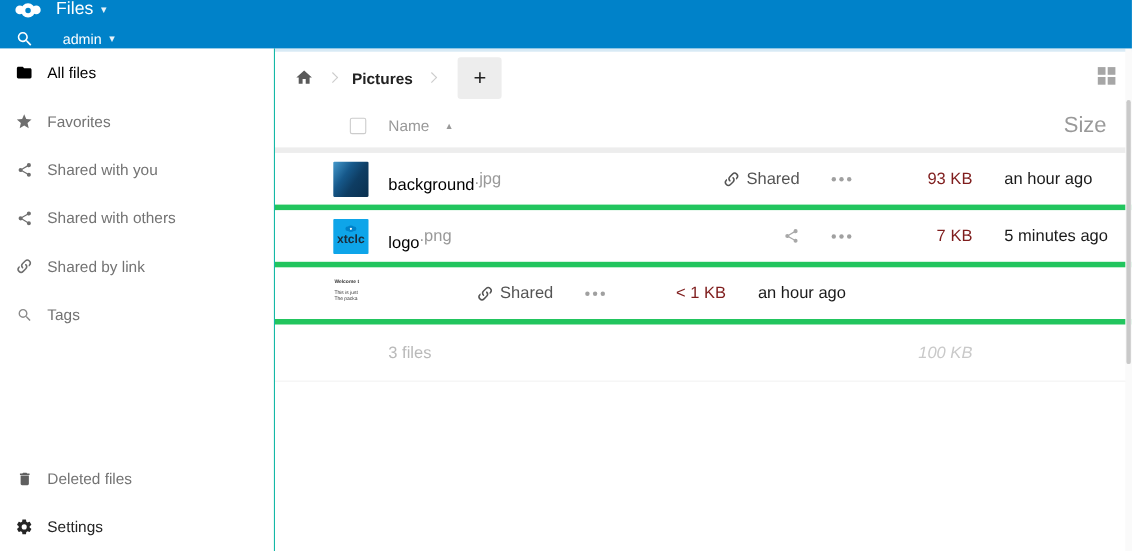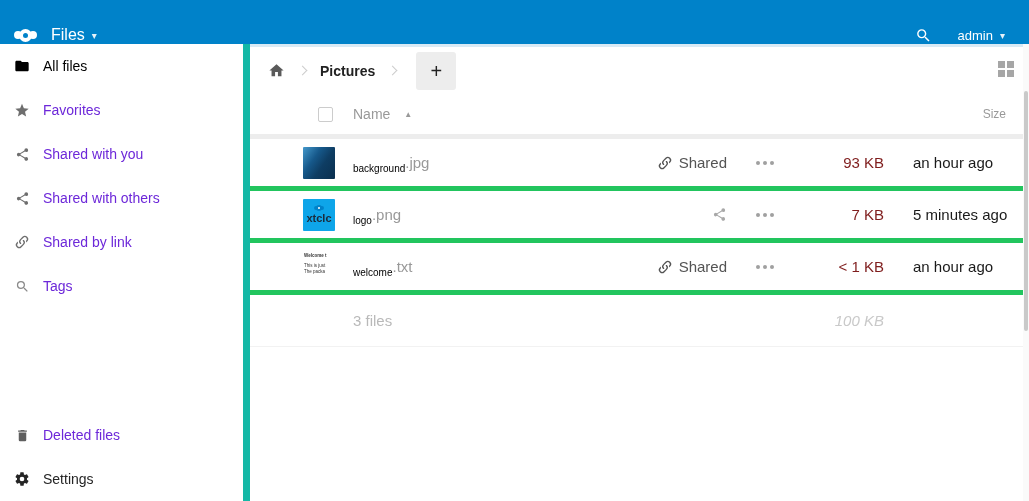--- a/index.html
+++ b/index.html
@@ -1,42 +1,42 @@
 <!DOCTYPE html>
 <html><head>
 <meta charset="utf-8">
 <style>
   * { margin:0; padding:0; box-sizing:border-box; }
   html,body { width:1029px; height:501px; overflow:hidden; background:#fff;
     font-family:"Liberation Sans","DejaVu Sans",sans-serif; font-size:14px; color:#000; }
 
   
-  .topbar { height:44px; background:#0082c9; display:flex; align-items:flex-end;
-    justify-content:space-between; padding:0 24px 0 14px; position:relative; z-index:5; }
+  .topbar { height:44px; background:#0082c9; display:flex; align-items:flex-start;
+    justify-content:space-between; padding:0 24px 0 14px; position:relative; z-index:5;flex-direction:column; }
   .topbar-left { display:flex; align-items:center; }
   .nc-logo { display:flex; align-items:center; margin-right:14px; }
   .nc-logo .c { border-radius:50%; border:4px solid #fff; }
   .nc-logo .c.small { width:7px; height:7px; }
   .nc-logo .c.big { width:13px; height:13px; margin:0 -3px; position:relative; z-index:2; background:#0082c9; }
   .app-menu { display:flex; align-items:center; color:#fff; cursor:pointer; }
   .app-name { font-size:16px; color:#fff; }
   .caret { font-size:10px; color:#fff; margin-left:7px; opacity:.9; }
   .topbar-right { display:flex; align-items:center; gap:26px; }
   .search-btn { display:flex; align-items:center; cursor:pointer; }
   .user-menu { display:flex; align-items:center; color:#fff; cursor:pointer; }
   .user-name { font-size:13px; color:#fff; }
 
   
   .app { display:flex; height:457px; position:relative; }
-  .sidebar { width:250px; background:#fff; border-right:7px solid #14b8a6;
+  .sidebar { width:250px; background:#fff; border-right:1px solid #14b8a6;
     display:flex; flex-direction:column; justify-content:space-between; }
   .nav-item { height:44px; display:flex; align-items:center; padding-left:14px; cursor:pointer; }
   .nav-icon { width:16px; height:16px; display:flex; align-items:center; justify-content:center;
     margin-right:13px; flex-shrink:0; }
-  .nav-label { font-size:14px; color:#6d28d9; }
+  .nav-label { font-size:14px; color:#737373; }
   .nav-item.active .nav-label { color:#000; }
   .nav-item.dark .nav-label { color:#252525; }
   svg { display:block; }
 
   
   .main { flex:1; display:flex; flex-direction:column; position:relative; }
   .header-glow { height:3px; background:#d8eaf5; }
   .controls { height:47px; display:flex; align-items:center; padding-left:18px; position:relative; }
   .crumb-sep { width:7px; height:7px; border-top:1px solid #ccc; border-right:1px solid #ccc;
     transform:rotate(45deg); margin:0 14px; }
@@ -52,30 +52,30 @@
   .filetable { flex:1; }
   .row { display:flex; align-items:center; height:52px; border-bottom:5px solid #22c55e; }
   .row.thead { height:45px; border-bottom-color:#ededed; }
   .cell-sel { width:103px; display:flex; align-items:center; flex-shrink:0; }
   .checkbox { width:15px; height:15px; border:1px solid #ccc; border-radius:2px;
     margin-left:68px; background:#fff; cursor:pointer; }
   .thumb { width:32px; height:32px; margin-left:53px; border-radius:1px; overflow:hidden; cursor:pointer; }
   .cell-name { flex:1; display:flex; align-items:center; min-width:0; cursor:pointer; }
   .thead .cell-name { color:#999; cursor:pointer; }
   .sort-arrow { font-size:8px; color:#999; margin-left:14px; }
-  .fname { font-size:10px; color:#000; white-space:nowrap;margin-top:12px; }
+  .fname { font-size:15px; color:#000; white-space:nowrap;margin-top:12px; }
   .fext { font-size:15px; color:#999; }
   .cell-share { width:150px; display:flex; align-items:center; justify-content:flex-end;
     gap:6px; flex-shrink:0; cursor:pointer; }
   .share-label { font-size:15px; color:#545454; }
   .cell-more { width:76px; display:flex; align-items:center; justify-content:center;
     gap:3px; flex-shrink:0; cursor:pointer; }
   .cell-more i { width:4px; height:4px; border-radius:50%; background:#a0a0a0; }
   .cell-size { width:81px; text-align:right; font-size:15px; color:#7f1d1d; flex-shrink:0; }
-  .thead .cell-size { font-size:12px; color:#999; padding-right:23px; }
+  .thead .cell-size { font-size:20px; color:#999; padding-right:23px; }
   .cell-mod { width:145px; padding-left:29px; font-size:15px; color:#1a1a1a; flex-shrink:0; }
   .thead .cell-mod { font-size:14px; color:#999; }
 
   .row.summary { border-bottom:1px solid #f2f2f2; }
   .summary .cell-name { color:#b9b9b9; font-size:15px; cursor:default; }
   .summary .cell-size { color:#c9c9c9;font-style:italic; }
 
   
   .thumb-bg { background:linear-gradient(135deg,#3d93c9 0%,#14517e 38%,#0c3least 0),
     linear-gradient(125deg,#4499cc 0%,#16588a 35%,#0e3d63 60%,#0a2f4e 100%); }
@@ -284,24 +284,20 @@
       </div>
 
       <div class="row">
         <div class="cell-sel">
           <div class="thumb thumb-txt">
             <span>Welcome t</span>
             <span>This is just</span>
             <span>The packa</span>
           </div>
         </div>
-        <div class="cell-name">
-          <span class="fname">welcome</span>
-            <span class="fext">.txt</span>
-        </div>
         <div class="cell-share">
           <svg width="16" height="16" viewBox="0 0 24 24" fill="#545454">
               <path d="M10.59 13.41c.41.39.41 1.03 0 1.42-.39.39-1.03.39-1.42 0a5.003 5.003 0 0 1 0-7.07l3.54-3.54a5.003 5.003 0 0 1 7.07 0 5.003 5.003 0 0 1 0 7.07l-1.49 1.49c.01-.82-.12-1.64-.4-2.42l.47-.48a2.982 2.982 0 0 0 0-4.24 2.982 2.982 0 0 0-4.24 0l-3.53 3.53a2.982 2.982 0 0 0 0 4.24m2.82-4.24c.39-.39 1.03-.39 1.42 0a5.003 5.003 0 0 1 0 7.07l-3.54 3.54a5.003 5.003 0 0 1-7.07 0 5.003 5.003 0 0 1 0-7.07l1.49-1.49c-.01.82.12 1.64.4 2.43l-.47.47a2.982 2.982 0 0 0 0 4.24 2.982 2.982 0 0 0 4.24 0l3.53-3.53a2.982 2.982 0 0 0 0-4.24.973.973 0 0 1 0-1.42Z"></path>
             </svg>
           <span class="share-label">Shared</span>
         </div>
         <div class="cell-more">
             <i></i>
             <i></i>
             <i></i>

